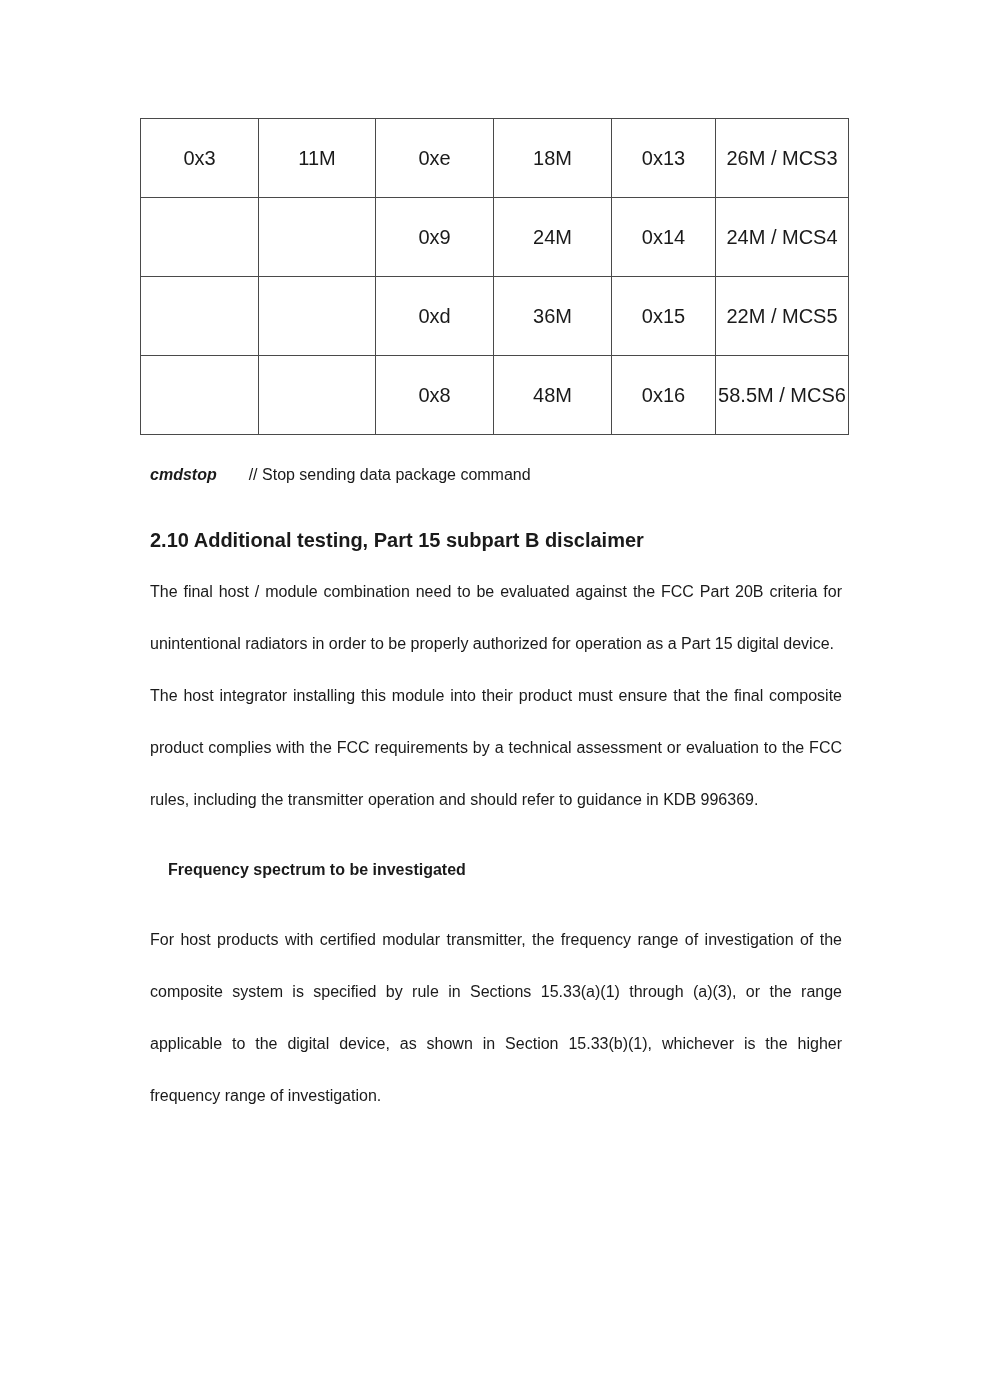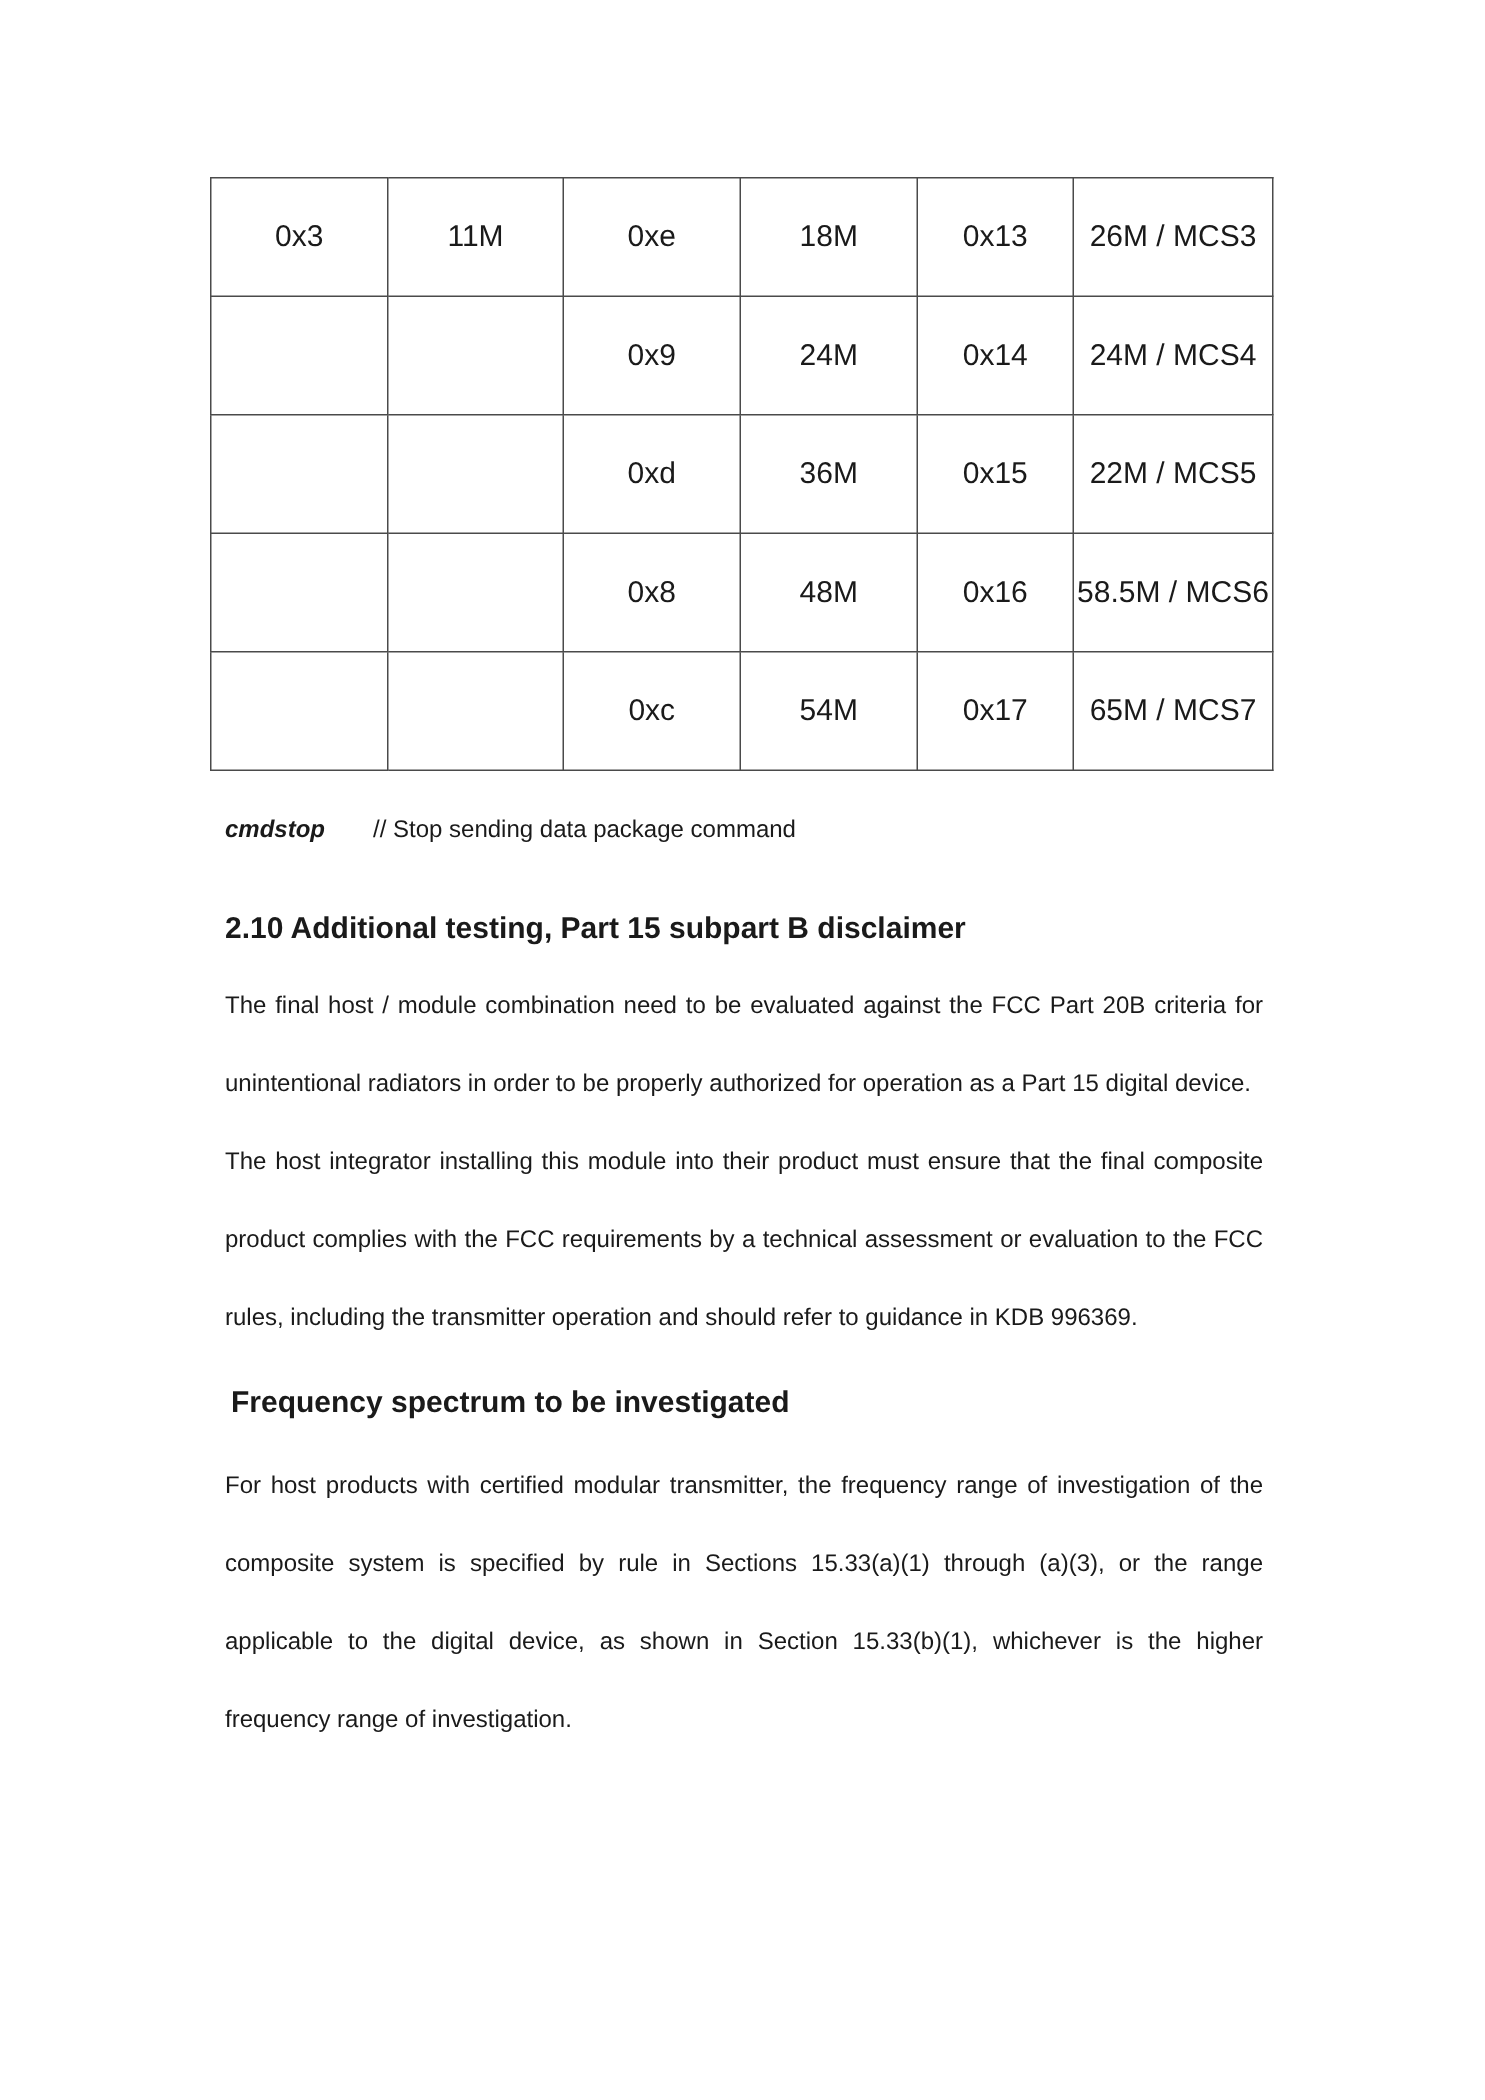--- a/index.html
+++ b/index.html
@@ -48,23 +48,23 @@
   .cmdline .comment {
     margin-left: 32px;
   }
   .content h2 {
     font-size: 20px;
     font-weight: bold;
     margin: 13px 0 0 0;
     line-height: 52px;
   }
   .content h3 {
-    font-size: 20px;
+    font-size: 16px;
     font-weight: bold;
-    margin: 4px;
+    margin: 18px;
     line-height: 52px;
   }
   .content p {
     margin: 0;
     text-align: justify;
   }
 </style>
 </head>
 <body>
 
@@ -105,28 +105,20 @@
           <td>22M / MCS5</td>
         </tr>
         <tr>
           <td></td>
           <td></td>
           <td>0x8</td>
           <td>48M</td>
           <td>0x16</td>
           <td>58.5M / MCS6</td>
         </tr>
-        <tr>
-          <td></td>
-          <td></td>
-          <td>0xc</td>
-          <td>54M</td>
-          <td>0x17</td>
-          <td>65M / MCS7</td>
-        </tr>
       </tbody>
   </table>
 
   <div class="content">
 
     <div class="cmdline">
       <span class="cmd">cmdstop</span><span class="comment">// Stop sending data package command</span>
     </div>
 
     <h2>2.10 Additional testing, Part 15 subpart B disclaimer</h2>

